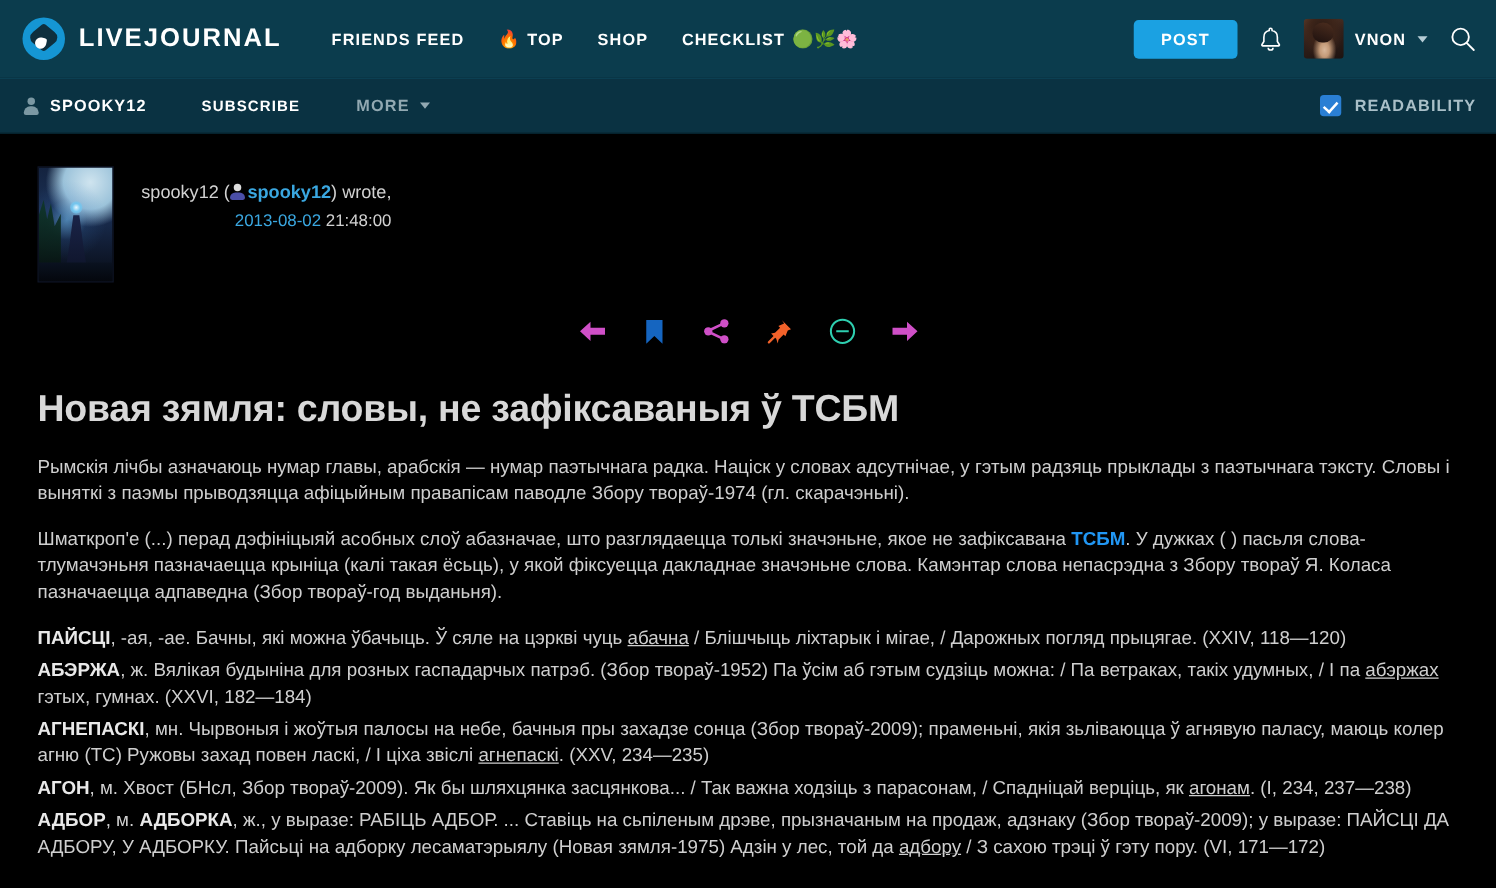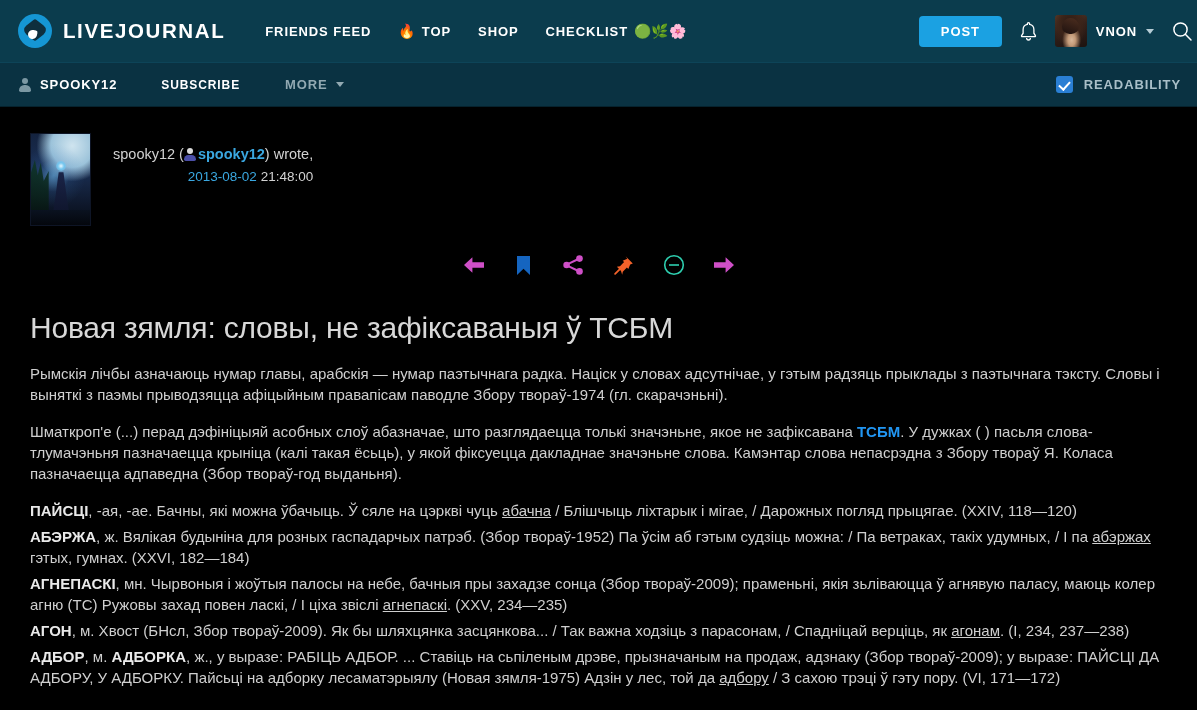--- a/index.html
+++ b/index.html
@@ -72,21 +72,21 @@
     text-decoration: none;
     cursor: pointer;
     display: flex;
     align-items: center;
     gap: 6px;
     white-space: nowrap;
   }
   .nav-emoji { font-size: 14px; letter-spacing: 0; }
   .topbar-right {
     position: absolute;
-    right: 4px;
+    right: 16px;
     top: 0;
     height: 62px;
     display: flex;
     align-items: center;
     gap: 17px;
   }
   .post-btn {
     background: #1ba1e2;
     color: #ffffff;
     border: none;
@@ -351,21 +351,21 @@
     cursor: pointer;
     background: transparent;
     border: none;
     padding: 0;
   }
 
   
   .post-title {
     margin: 30px 0 18px 0;
     font-size: 30px;
-    font-weight: 400;
+    font-weight: 700;
     color: #d8d8d8;
     letter-spacing: -0.2px;
     line-height: 1.18;
   }
   .post-body {
     font-size: 15px;
     line-height: 21px;
     color: #cfcfcf;
   }
   .post-body p { margin: 0 0 16px 0; }

